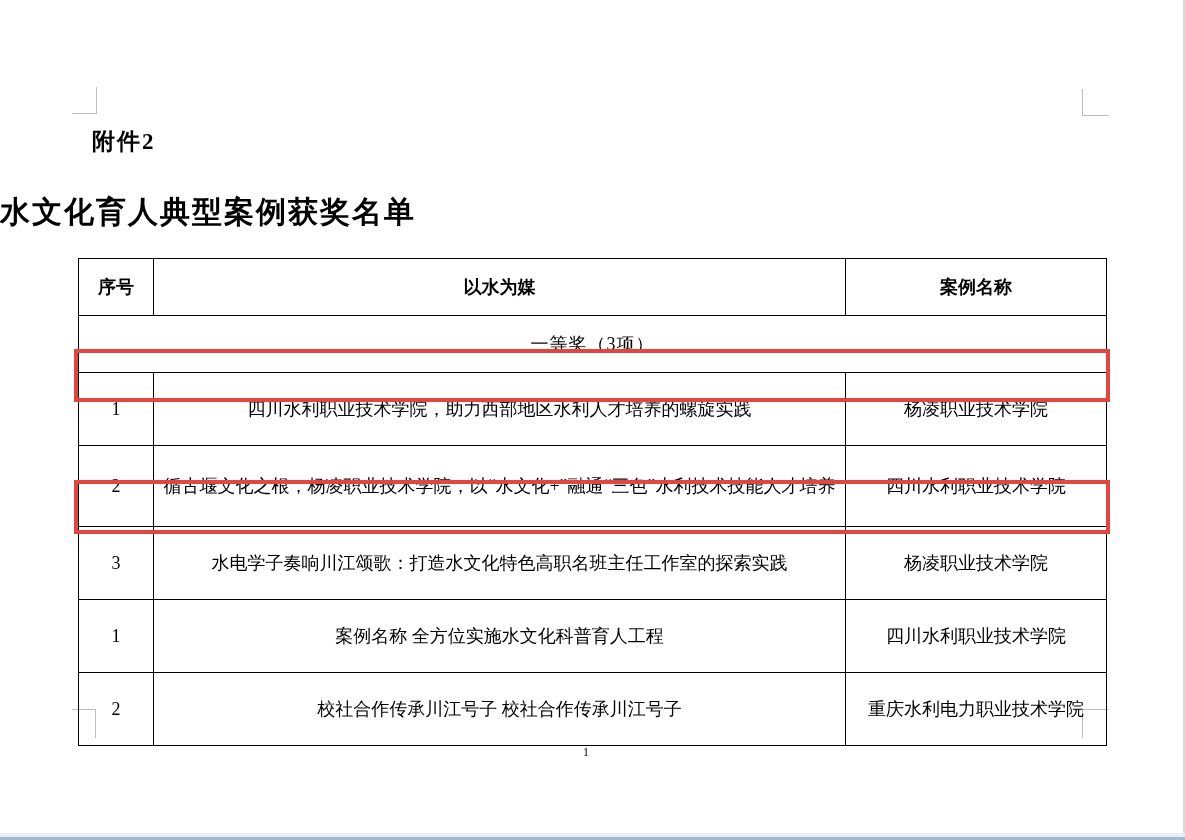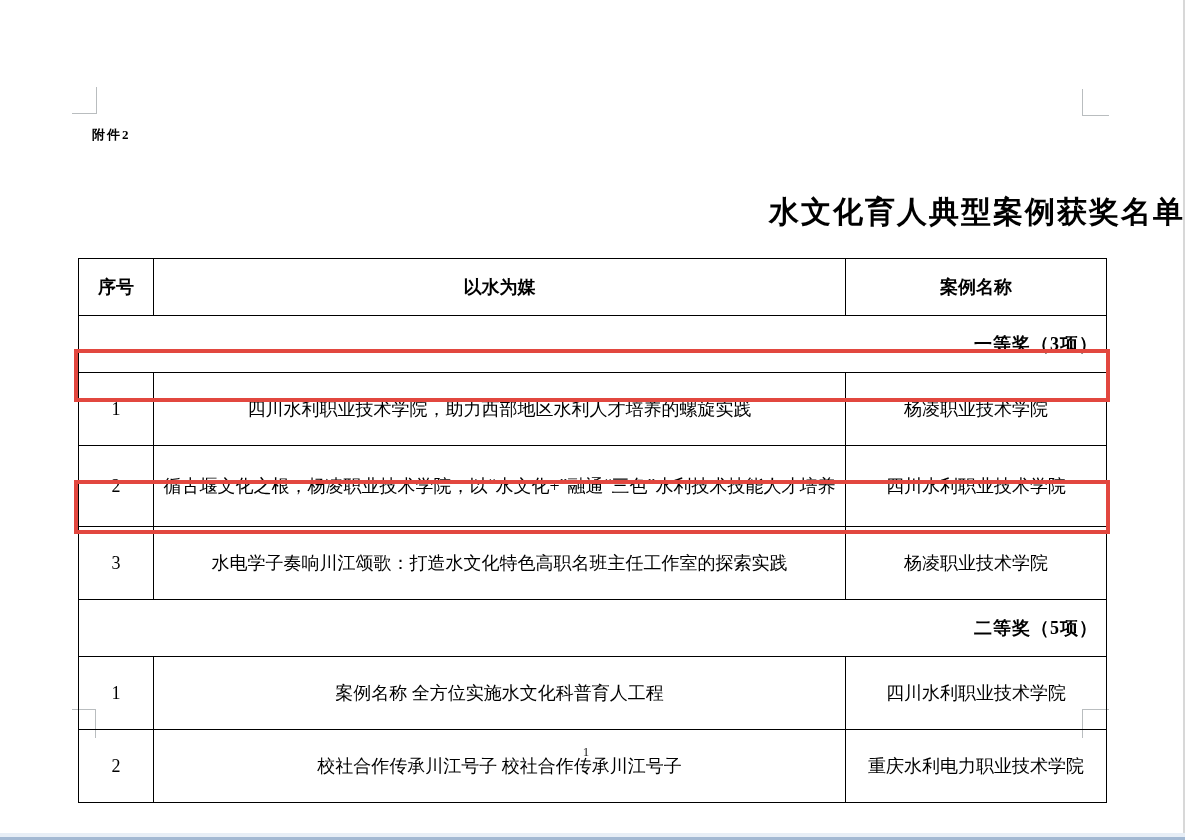--- a/index.html
+++ b/index.html
@@ -18,40 +18,40 @@
   
   .crop { position:absolute; }
   .crop-tl { left:72px;  top:87px;  width:24px; height:26px; border-right:1px solid #b9bdbf; border-bottom:1px solid #b9bdbf; }
   .crop-tr { left:1082px; top:89px; width:26px; height:26px; border-left:1px solid #b9bdbf;  border-bottom:1px solid #b9bdbf; }
   .crop-bl { left:72px;  top:709px; width:23px; height:28px; border-right:1px solid #b9bdbf; border-top:1px solid #b9bdbf; }
   .crop-br { left:1082px; top:709px; width:26px; height:28px; border-left:1px solid #b9bdbf;  border-top:1px solid #b9bdbf; }
 
   
   .attachment {
     position:absolute; left:92px; top:126px;
-    font-size:13px; font-weight:bold; letter-spacing:2px;
+    font-size:23px; font-weight:bold; letter-spacing:2px;
   }
   .doc-title {
     position:absolute; left:0; top:192px; width:1185px;
-    text-align:right; font-size:30px; font-weight:bold; letter-spacing:2px;
+    text-align:left; font-size:30px; font-weight:bold; letter-spacing:2px;
   }
   .page-number {
     position:absolute; left:0; top:744px; width:1172px;
     text-align:center; font-size:13px; color:#222;
   }
 
   
   .table-wrap { position:absolute; left:78px; top:258px; width:1028px; }
   table.award { border-collapse:collapse; width:1028px; table-layout:fixed; }
   .award td, .award th {
     border:1.5px solid #000; text-align:center; vertical-align:middle;
     padding:16px 8px; font-size:18px; font-weight:normal; overflow:hidden;
   }
   .award th { font-weight:bold; }
-  .award td.section-cell { font-weight:bold; letter-spacing:1px;text-align:right; }
+  .award td.section-cell { font-weight:normal; letter-spacing:1px; }
   .award td.case-cell { line-height:40px; }
   tr.h44 { height:44px; }
   tr.h50 { height:50px; }
   tr.h81 { height:81px; }
   tr.h51 { height:51px; }
 
   
   .hl {
     position:absolute; left:-4px; width:1036px;
     border:4px solid #e2473f; box-sizing:border-box;
@@ -99,23 +99,20 @@
         <td>2</td>
         <td class="case-cell">循古堰文化之根，杨凌职业技术学院，以“水文化+”融通“三色”水利技术技能人才培养</td>
         <td>四川水利职业技术学院</td>
       </tr>
       <tr class="h50">
         <td>3</td>
         <td class="case-cell">水电学子奏响川江颂歌：打造水文化特色高职名班主任工作室的探索实践</td>
         <td>杨凌职业技术学院</td>
       </tr>
       <tr class="h50">
-        <td class="section-cell" colspan="3">二等奖（5项）</td>
-      </tr>
-      <tr class="h50">
         <td>1</td>
         <td class="case-cell">案例名称 全方位实施水文化科普育人工程</td>
         <td>四川水利职业技术学院</td>
       </tr>
       <tr class="h51">
         <td>2</td>
         <td class="case-cell">校社合作传承川江号子 校社合作传承川江号子</td>
         <td>重庆水利电力职业技术学院</td>
       </tr>
     </tbody>

